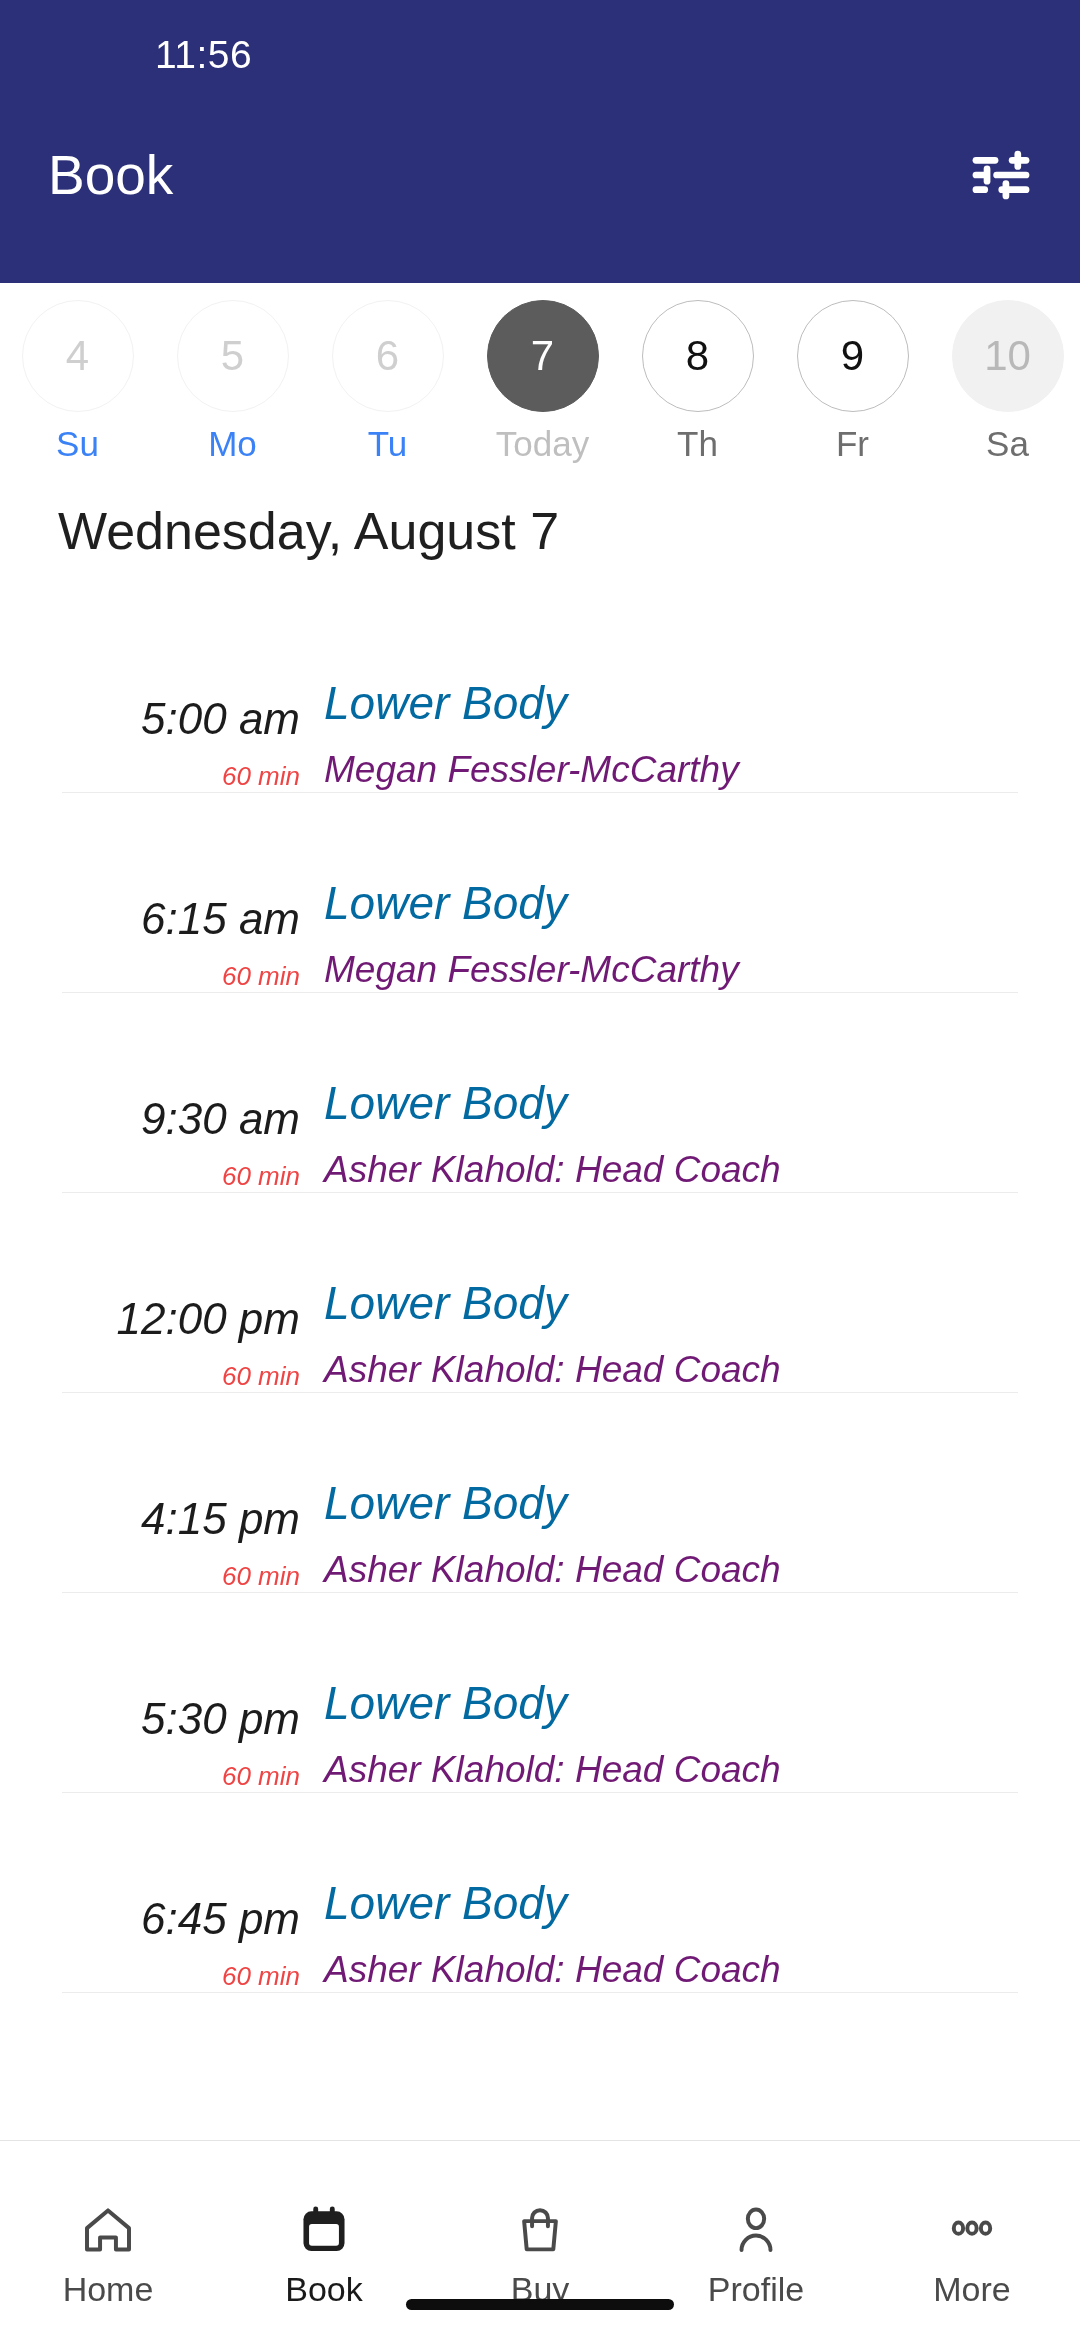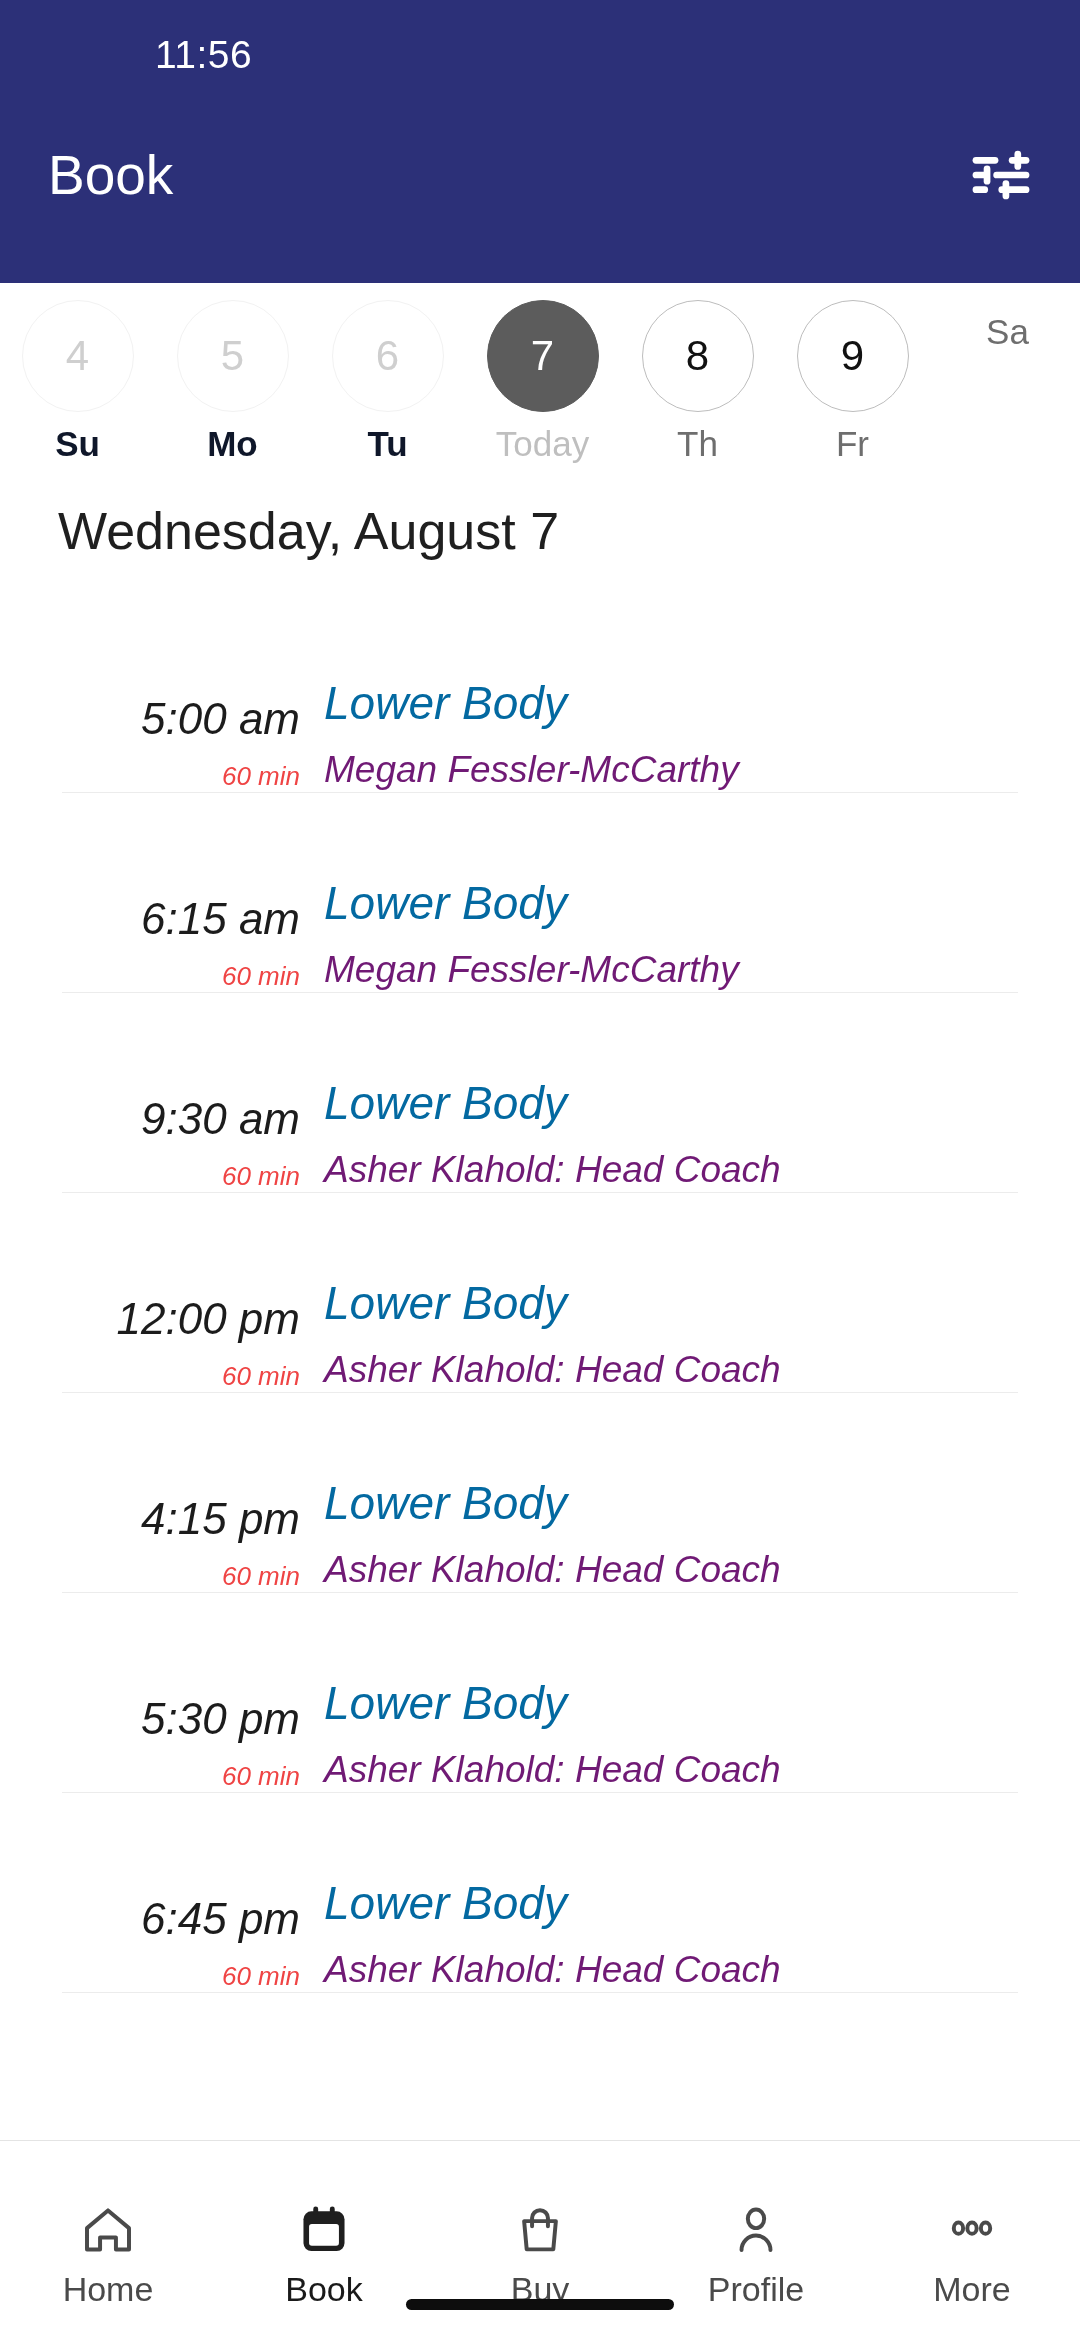--- a/index.html
+++ b/index.html
@@ -63,21 +63,21 @@
   .day-circle {
     width:112px; height:112px;
     border-radius:50%;
     display:flex;
     align-items:center;
     justify-content:center;
     font-size:42px;
     line-height:1;
   }
   .day.past .day-circle { border:1.5px solid #f2f2f2; color:#cfcfcf; background:#fff; }
-  .day.past .day-label { color:#0f172a;font-weight:bold; }
+  .day.past .day-label { color:#3b82f6; }
   .day.selected .day-circle { background:#5c5c5c; color:#ffffff; border:1.5px solid #5c5c5c; }
   .day.selected .day-label { color:#bfbfbf; }
   .day.active .day-circle { border:1.5px solid #bdbdbd; color:#111111; background:#fff; }
   .day.active .day-label { color:#6e6e6e; }
   .day.edge .day-circle { background:#f1f1f1; border:1.5px solid #f1f1f1; color:#b8b8b8; }
   .day.edge .day-label { color:#6e6e6e; }
   .day-label {
     margin-top:14px;
     font-size:35px;
     line-height:1;
@@ -226,20 +226,21 @@
     </div>
     <div class="day active">
       <div class="day-circle">8</div>
       <div class="day-label">Th</div>
     </div>
     <div class="day active">
       <div class="day-circle">9</div>
       <div class="day-label">Fr</div>
     </div>
     <div class="day edge">
+      <div class="day-circle">10</div>
       <div class="day-label">Sa</div>
     </div>
   </div>
 
   <div class="date-heading">Wednesday, August 7</div>
 
   <div class="list">
 
     <div class="class-row">
       <div class="row-time">

